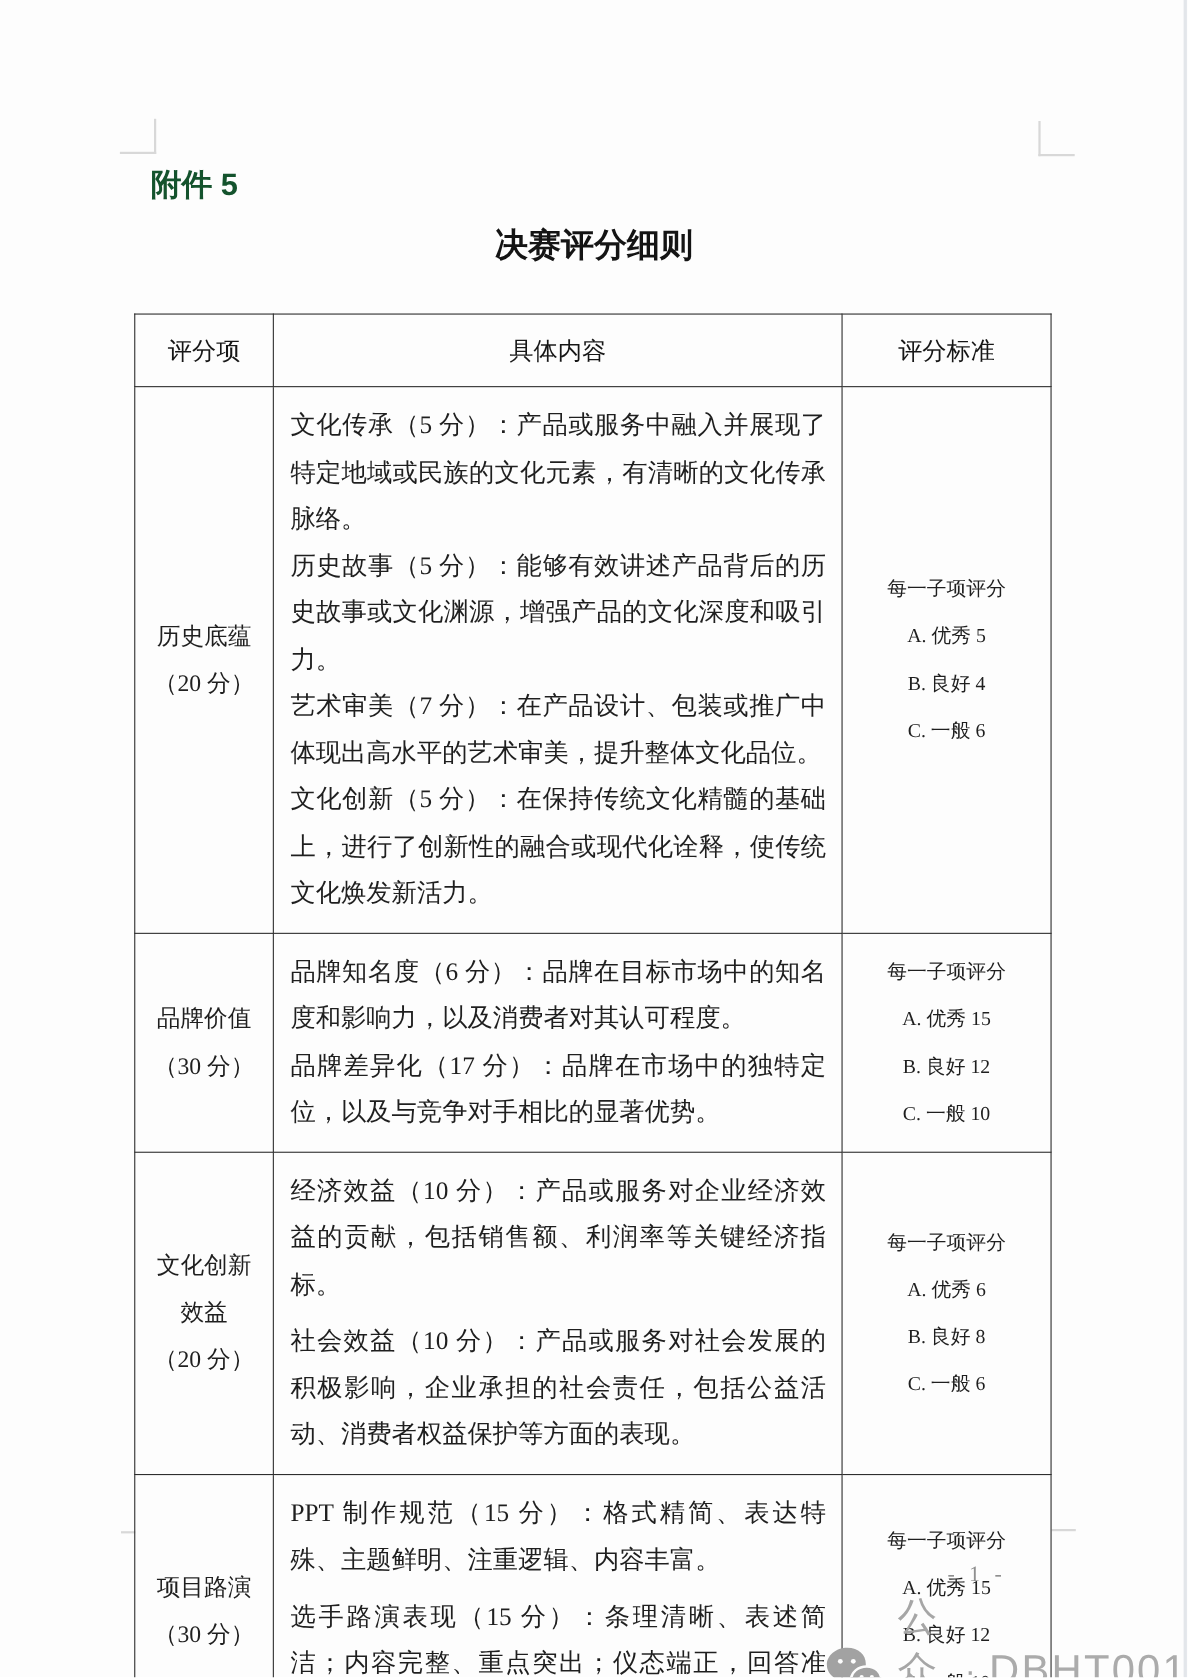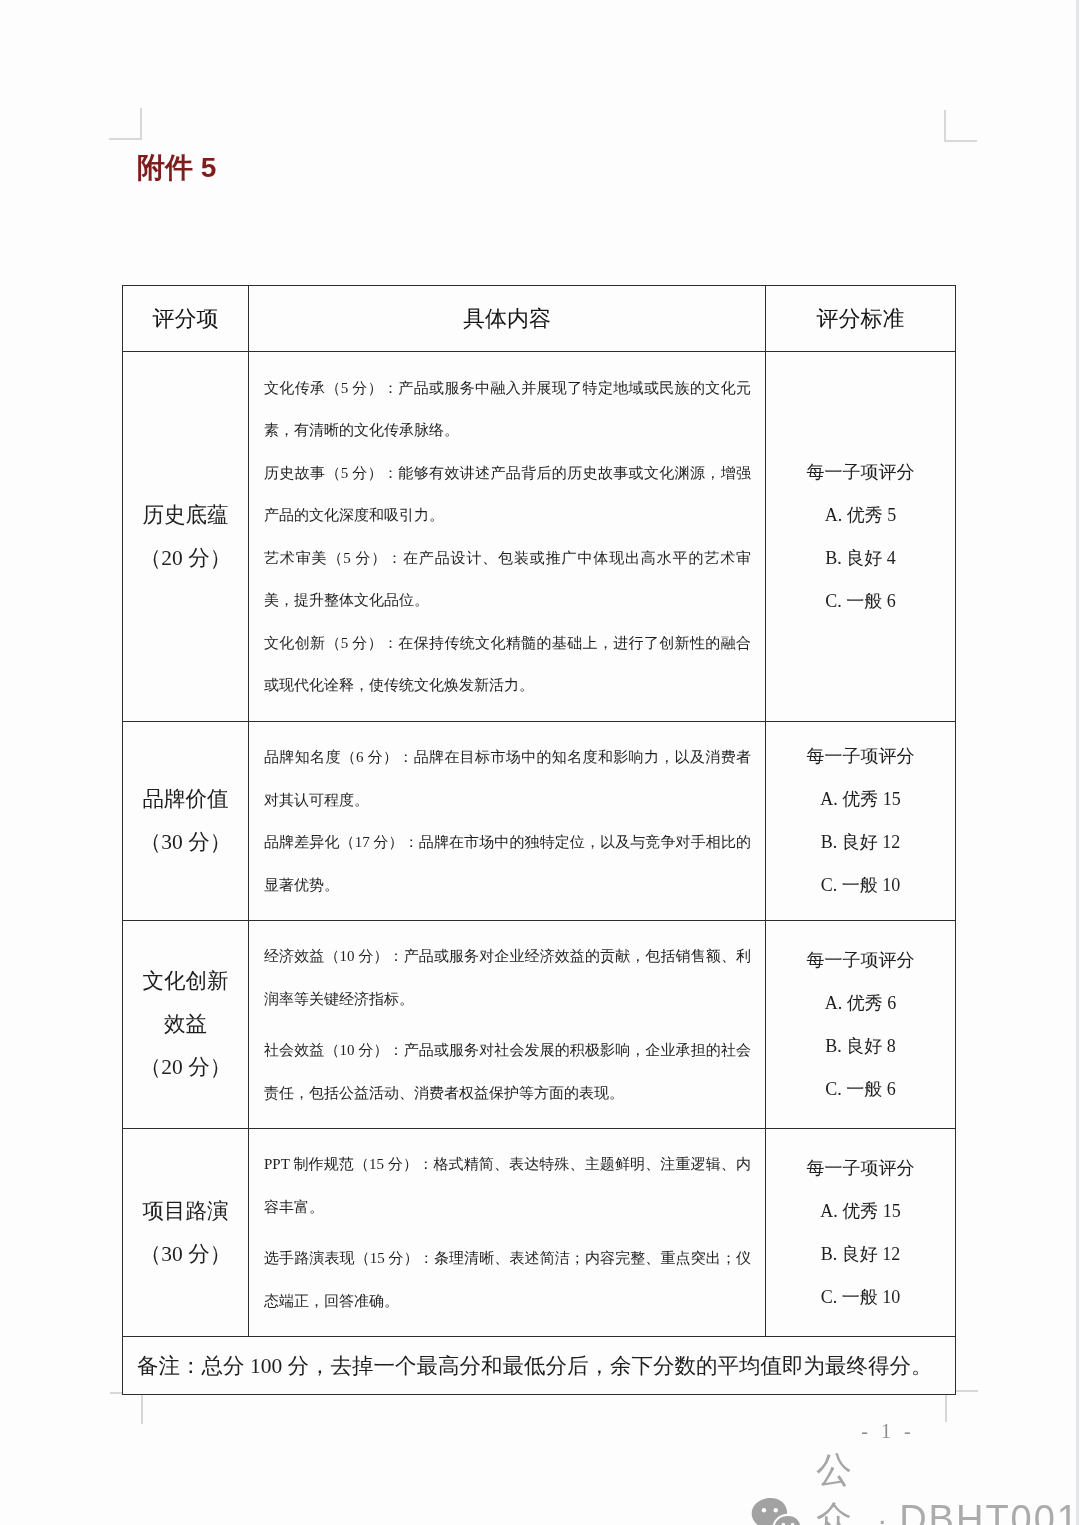--- a/index.html
+++ b/index.html
@@ -30,21 +30,21 @@
   .crop-tr { left: 944px; top: 110px;  border-left-width: 2px;  border-bottom-width: 2px; }
   .crop-bl { left: 110px; top: 1392px; border-top-width: 2px;   border-right-width: 2px; }
   .crop-br { left: 945px; top: 1390px; border-top-width: 2px;   border-left-width: 2px; }
 
   .attachment {
     position: absolute;
     left: 137px; top: 149px;
     font-family: "Liberation Sans", "DejaVu Sans", sans-serif;
     font-weight: 700;
     font-size: 28px;
-    color: #7f1d1d;
+    color: #14532d;
     text-align: right;
   }
 
   .doc-title {
     position: absolute;
     left: 0; right: 0;
     top: 203px;
     text-align: center;
     font-family: "Liberation Sans", "DejaVu Sans", sans-serif;
     font-weight: 700;
@@ -75,21 +75,21 @@
   .cell-label {
     text-align: center;
     vertical-align: middle;
     font-size: 21.5px;
     line-height: 43px;
     color: #1f1f1f;
     padding: 4px 6px;
   }
   .cell-content {
     padding: 14px 14px 14px 15px;
-    font-size: 15px;
+    font-size: 23px;
     line-height: 42.5px;
     text-align: justify;
     vertical-align: middle;
     color: #1f1f1f;
   }
   .cell-content p { margin: 0; }
   .cell-content p.gap { margin-top: 9px; }
   .cell-criteria {
     text-align: center;
     vertical-align: middle;
@@ -137,20 +137,21 @@
 
   <div class="right-edge"></div>
 
   <div class="crop crop-tl"></div>
   <div class="crop crop-tr"></div>
   <div class="crop crop-bl"></div>
   <div class="crop crop-br"></div>
 
   <div class="attachment">附件 5</div>
 
+  <div class="doc-title">决赛评分细则</div>
 
   <table class="score-table">
     <colgroup>
       <col style="width:126px">
       <col style="width:517px">
       <col style="width:190px">
     </colgroup>
     <thead>
       <tr>
         <th>评分项</th>
@@ -161,21 +162,21 @@
     <tbody>
 
       <tr style="height:370px;">
         <td class="cell-label">
           <div>历史底蕴</div>
           <div>（20 分）</div>
         </td>
         <td class="cell-content">
           <p>文化传承（5 分）：产品或服务中融入并展现了特定地域或民族的文化元素，有清晰的文化传承脉络。</p>
           <p>历史故事（5 分）：能够有效讲述产品背后的历史故事或文化渊源，增强产品的文化深度和吸引力。</p>
-          <p>艺术审美（5 分）：在产品设计、包装或推广中体现出高水平的艺术审美，提升整体文化品位。</p>
+          <p>艺术审美（7 分）：在产品设计、包装或推广中体现出高水平的艺术审美，提升整体文化品位。</p>
           <p>文化创新（5 分）：在保持传统文化精髓的基础上，进行了创新性的融合或现代化诠释，使传统文化焕发新活力。</p>
         </td>
         <td class="cell-criteria">
           <div>每一子项评分</div>
           <div>A. 优秀 5</div>
           <div>B. 良好 4</div>
           <div>C. 一般 6</div>
         </td>
       </tr>
 

